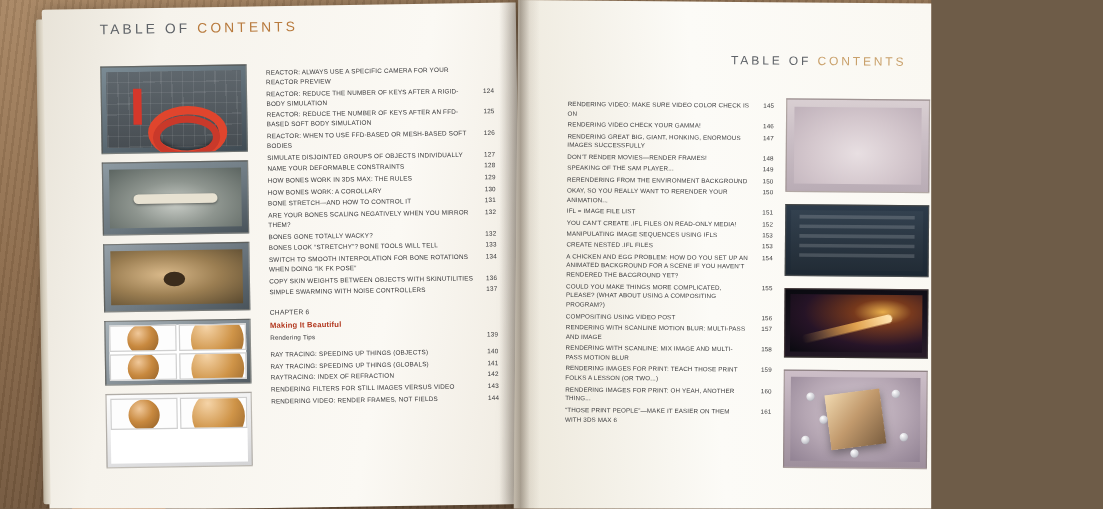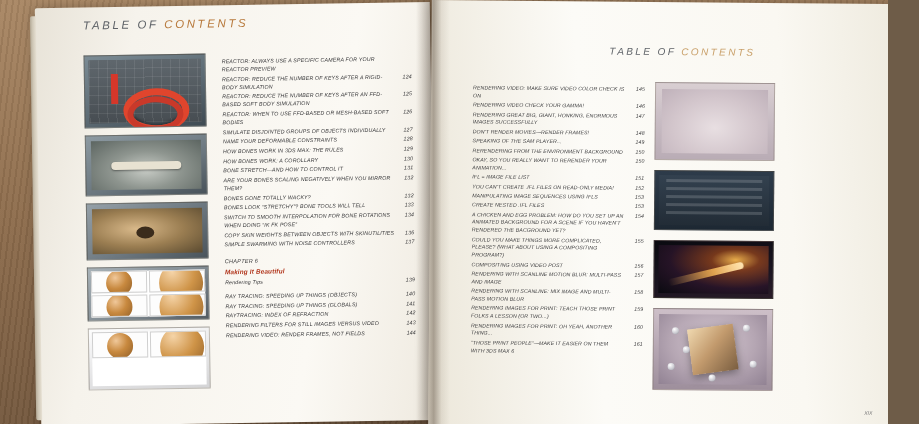--- a/index.html
+++ b/index.html
@@ -9,25 +9,24 @@
   }
   body {
     width: 919px;
     height: 424px;
     overflow: hidden;
     font-family: "Liberation Sans", sans-serif;
   }
 
   #scene {
     position: relative;
-    width: 888px;
+    width: 776px;
     height: 424px;
     background: linear-gradient(160deg, #9c7f5e 0%, #8a6d4e 35%, #6f5540 70%, #5d4533 100%);
     overflow: hidden;
-    font-style: italic;
   }
 
   
   .desk {
     position: absolute;
     left: 0; top: 0; right: 0; bottom: 0;
     background:
       repeating-linear-gradient(97deg, rgba(0,0,0,0.06) 0px, rgba(0,0,0,0.06) 2px, rgba(255,255,255,0.03) 2px, rgba(255,255,255,0.03) 6px),
       linear-gradient(175deg, #a98764 0%, #8d6c4c 45%, #6b5139 100%);
   }

